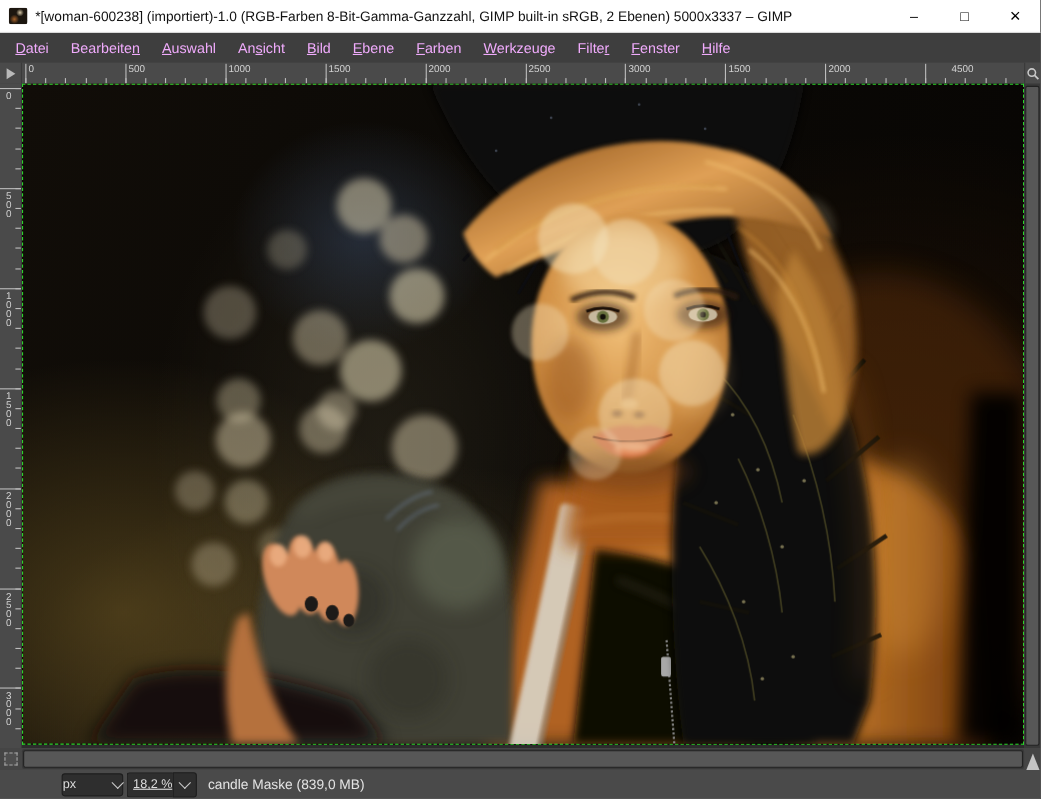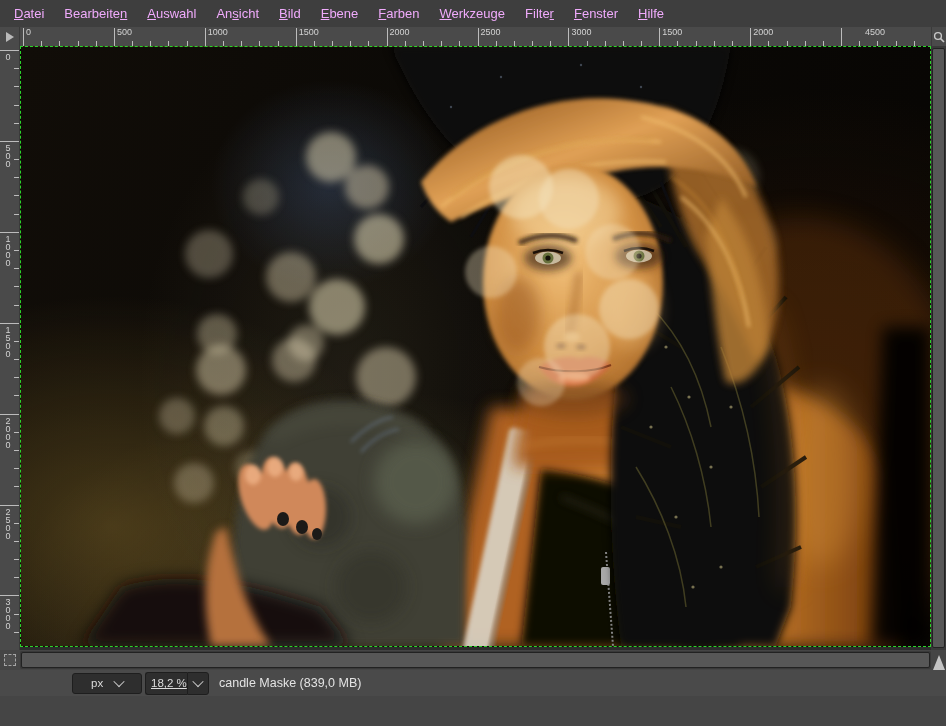--- a/index.html
+++ b/index.html
@@ -51,31 +51,38 @@
   .bottom-row{height:20px;display:flex;background:#454545;align-items:center;}
   .quickmask{width:20px;height:20px;display:flex;align-items:center;justify-content:center;}
   .qm-icon{width:10px;height:10px;border:1px dashed #a5a5a5;background:#4e4e4e;}
   .h-scroll{flex:1;height:18px;position:relative;background:#393939;border-radius:2px;}
   .h-thumb{position:absolute;top:1px;bottom:1px;left:1px;right:1px;background:#575757;border:1px solid #222;border-radius:2px;}
   .nav-btn{width:15px;height:20px;display:flex;align-items:flex-end;justify-content:center;}
   .nav-tri{width:0;height:0;border-left:6px solid transparent;border-right:6px solid transparent;border-bottom:15px solid #c4c4c4;}
   
   .statusbar{height:26px;display:flex;align-items:center;background:#4a4a4a;color:#e3e3e3;font-size:12.5px;}
   .dropdown{background:#2e2e2e;border:1px solid #1e1e1e;border-radius:3px;height:21px;display:flex;align-items:center;color:#dcdcdc;font-size:11.5px;}
-  .unit-dd{margin-left:72px;width:70px;justify-content:space-between;padding:0 18px;box-sizing:border-box;}
+  .unit-dd{margin-left:56px;width:56px;justify-content:space-between;padding:0 0;box-sizing:border-box;}
   .zoom-box{margin-left:3px;width:36px;padding-left:5px;overflow:hidden;white-space:nowrap;border-right:none;border-radius:3px 0 0 3px;text-decoration:underline;}
   .zoom-dd{width:20px;justify-content:center;border-radius:0 3px 3px 0;}
   .chev{width:7px;height:7px;border-right:1.6px solid #c9c9c9;border-bottom:1.6px solid #c9c9c9;transform:rotate(45deg) translate(-1px,-1px);}
   .status-msg{margin-left:10px;white-space:nowrap;}
 </style>
 </head>
 <body>
 
 <div class="window">
 
+  <div class="titlebar">
+    <div class="app-icon"></div>
+    <div class="title-text">*[woman-600238] (importiert)-1.0 (RGB-Farben 8-Bit-Gamma-Ganzzahl, GIMP built-in sRGB, 2 Ebenen) 5000x3337 – GIMP</div>
+    <div class="win-btn">–</div>
+    <div class="win-btn">□</div>
+    <div class="win-btn">✕</div>
+  </div>
 
   <div class="menubar">
       <span class="menu-item"><u>D</u>atei</span>
       <span class="menu-item">Bearbeite<u>n</u></span>
       <span class="menu-item"><u>A</u>uswahl</span>
       <span class="menu-item">An<u>s</u>icht</span>
       <span class="menu-item"><u>B</u>ild</span>
       <span class="menu-item"><u>E</u>bene</span>
       <span class="menu-item"><u>F</u>arben</span>
       <span class="menu-item"><u>W</u>erkzeuge</span>

